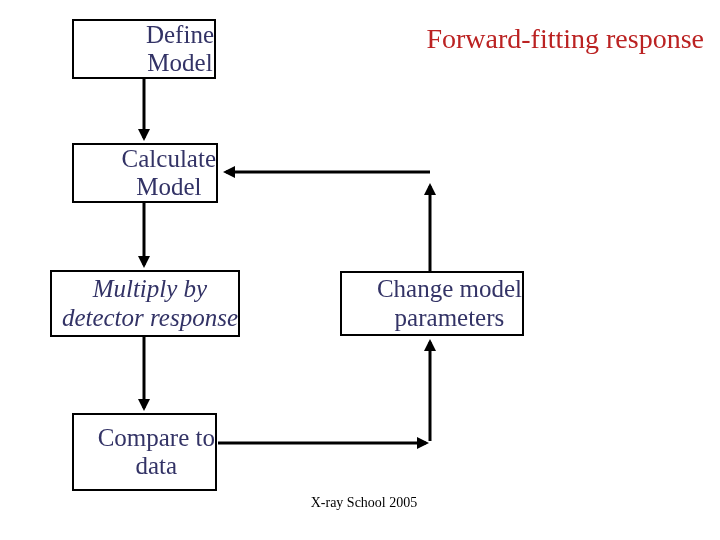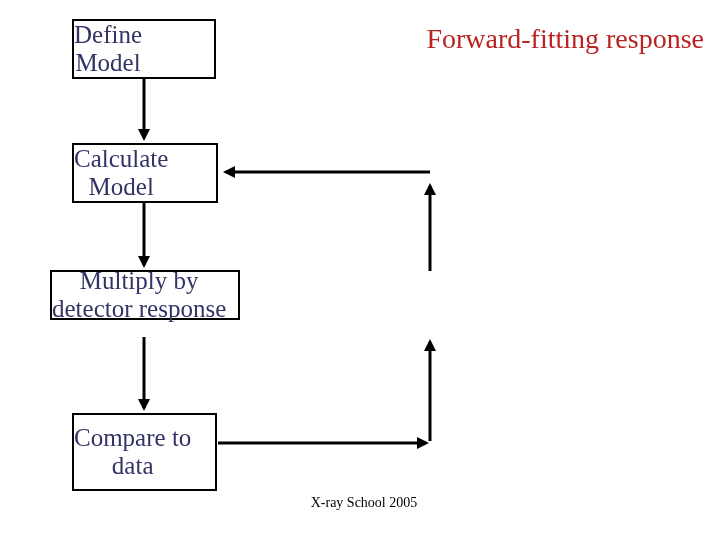--- a/index.html
+++ b/index.html
@@ -26,32 +26,32 @@
     color: var(--title-red, #bb2222);
     white-space: nowrap;
   }
   .flow-box {
     position: absolute;
     box-sizing: border-box;
     border: 2px solid var(--box-border, #000000);
     background: var(--background, #ffffff);
     display: flex;
     align-items: center;
-    justify-content: flex-start;
+    justify-content: flex-end;
     text-align: center;
   }
   .flow-box .box-label {
     color: var(--box-text, #333366);
     font-size: 25px;
     line-height: 1.14;
     white-space: pre-line;
   }
   .box-define    { left: 72px;  top: 19px;  width: 144px; height: 60px; }
   .box-calculate { left: 72px;  top: 143px; width: 146px; height: 60px; }
-  .box-multiply  { left: 50px;  top: 270px; width: 190px; height: 50px; }
+  .box-multiply  { left: 50px;  top: 270px; width: 190px; height: 67px; font-style: italic; }
   .box-change    { left: 340px; top: 271px; width: 184px; height: 65px; }
   .box-compare   { left: 72px;  top: 413px; width: 145px; height: 78px; }
   .connectors {
     position: absolute;
     left: 0;
     top: 0;
     pointer-events: none;
   }
   .arrow-line {
     stroke: var(--line, #000000);
@@ -87,20 +87,24 @@
   <div class="flow-box box-calculate">
     <span class="box-label">Calculate
 Model</span>
   </div>
 
   <div class="flow-box box-multiply">
     <span class="box-label">Multiply by
 detector response</span>
   </div>
 
+  <div class="flow-box box-change">
+    <span class="box-label">Change model
+parameters</span>
+  </div>
 
   <div class="flow-box box-compare">
     <span class="box-label">Compare to
 data</span>
   </div>
 
   <svg class="connectors" width="720" height="540" viewBox="0 0 720 540">
     <defs>
       <marker id="ah" viewBox="0 0 10 10" refX="7.5" refY="5" markerWidth="4.6" markerHeight="4" orient="auto">
         <path class="arrow-head-shape" d="M0 0 L10 5 L0 10 Z"></path>

